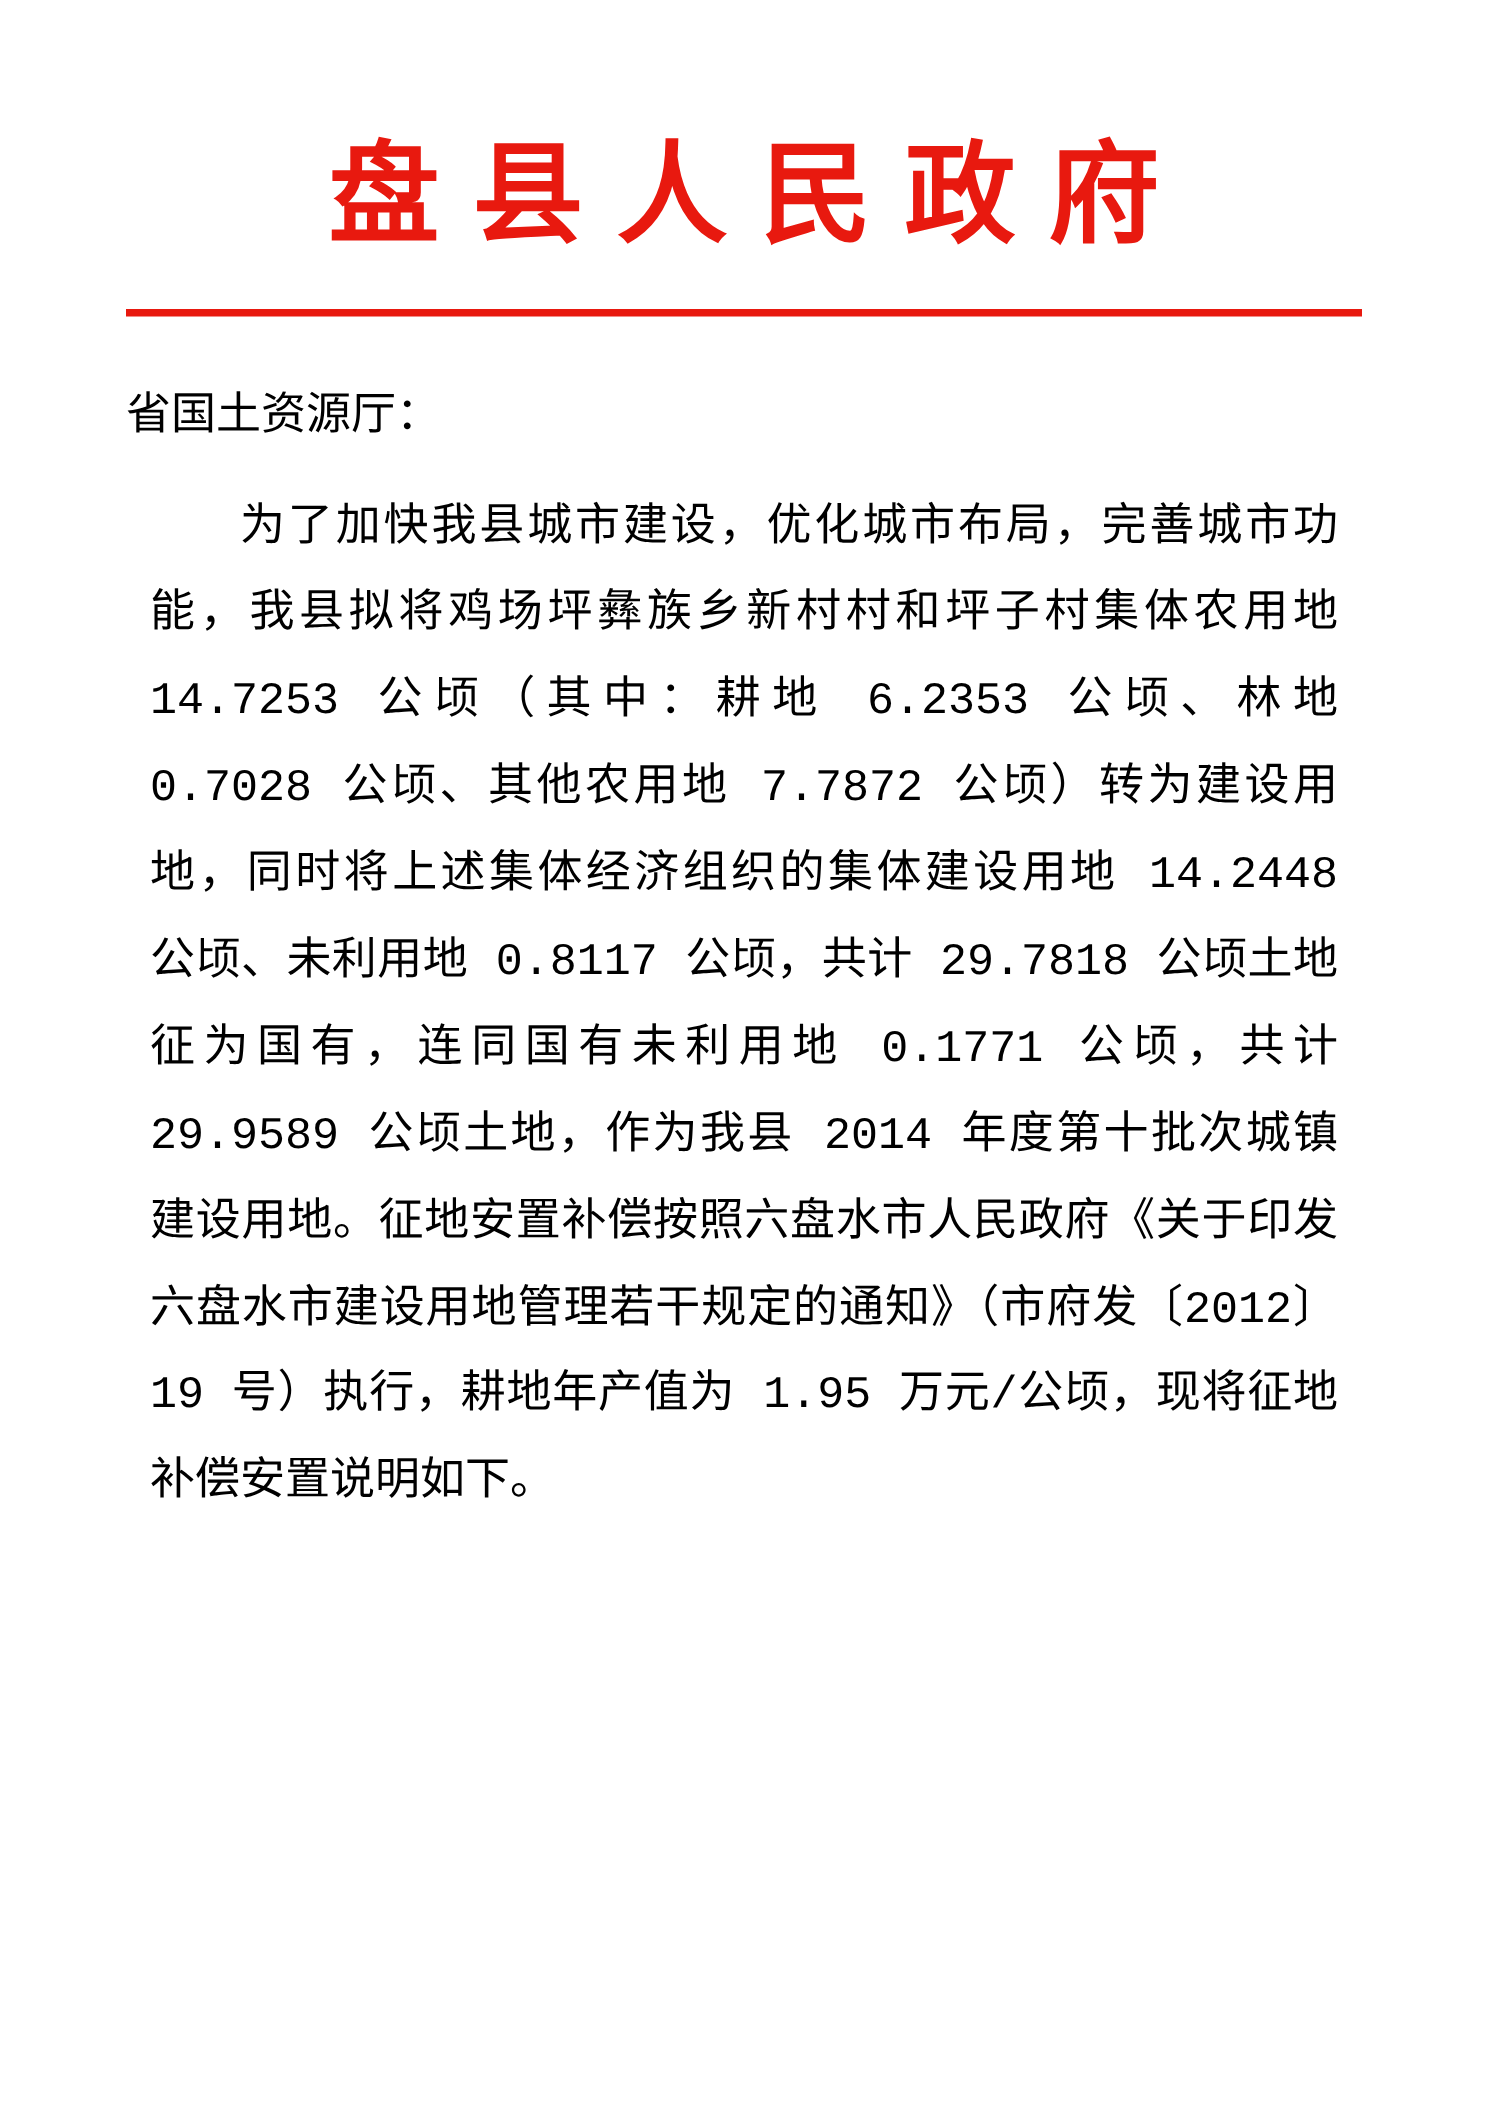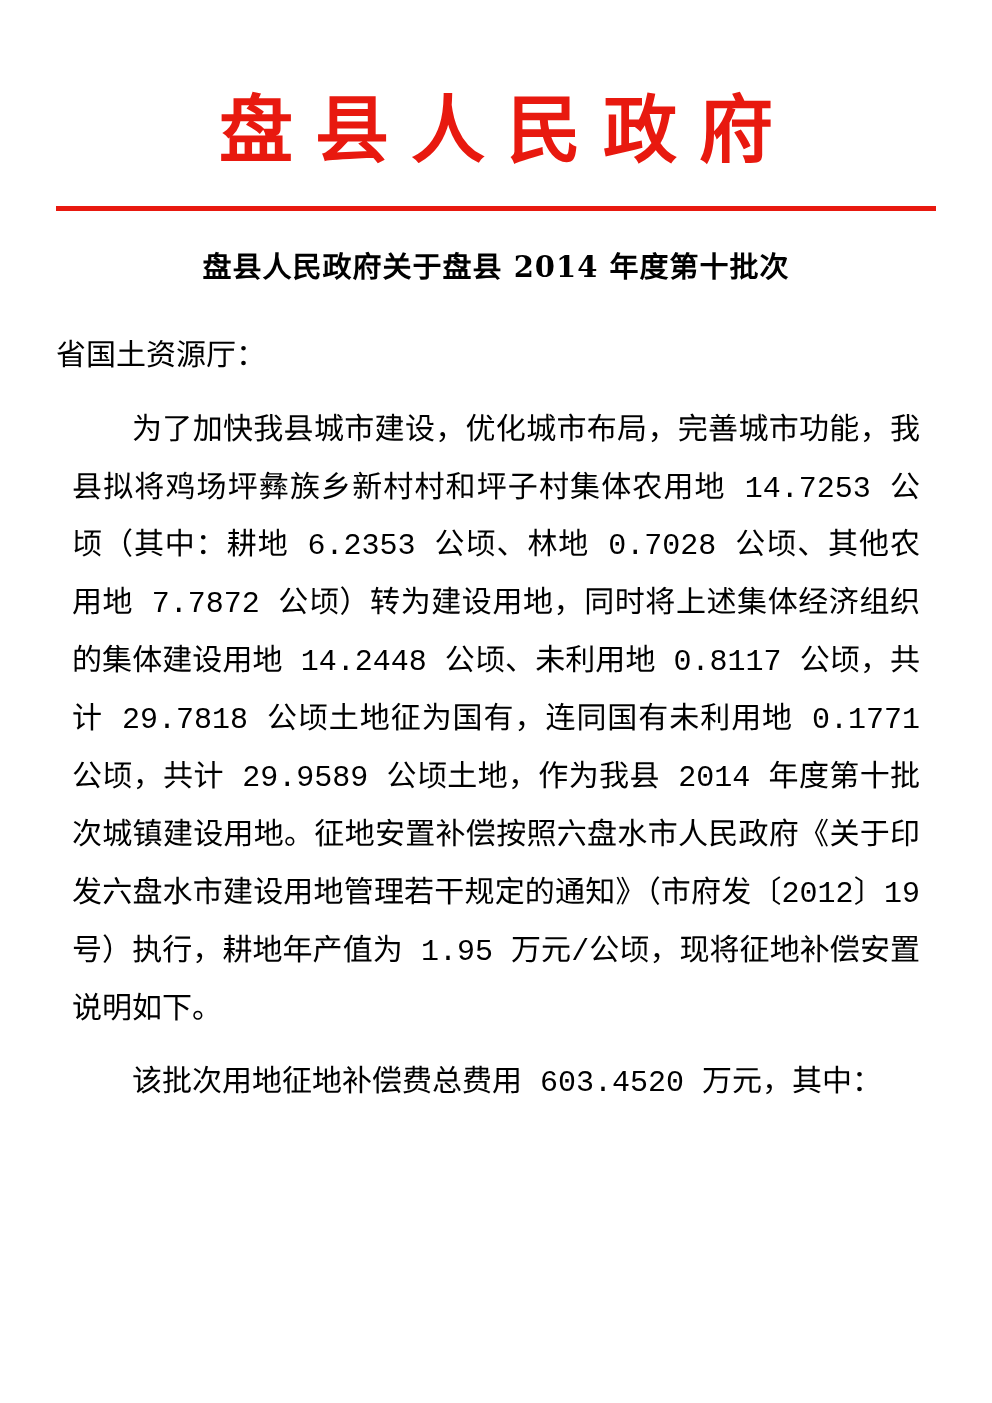--- a/index.html
+++ b/index.html
@@ -12,21 +12,21 @@
     height: 1403px;
     font-family: "DejaVu Serif", "Liberation Serif", serif;
     color: #000000;
     position: relative;
     overflow: hidden;
   }
   .page {
     width: 992px;
     height: 1403px;
     box-sizing: border-box;
-    padding: 0 56px;
+    padding: 0 84px;
     position: relative;
   }
 
   
   .letterhead {
     padding-top: 92px;
     text-align: center;
   }
   .letterhead-title {
     color: #e8190f;
@@ -104,26 +104,24 @@
 
 <div class="page">
 
   <div class="letterhead">
     <div class="letterhead-title">盘县人民政府</div>
     <div class="letterhead-rule"></div>
   </div>
 
 
   <div class="doc-title">
-    <span class="line">盘县人民政府关于盘县 2014 年度第十批次</span>
   </div>
 
   <div class="body-block">
     <p class="addressee">省国土资源厅：</p>
 
     <p class="para">为了加快我县城市建设，优化城市布局，完善城市功能，我县拟将鸡场坪彝族乡新村村和坪子村集体农用地 14.7253 公顷（其中：耕地 6.2353 公顷、林地 0.7028 公顷、其他农用地 7.7872 公顷）转为建设用地，同时将上述集体经济组织的集体建设用地 14.2448 公顷、未利用地 0.8117 公顷，共计 29.7818 公顷土地征为国有，连同国有未利用地 0.1771 公顷，共计 29.9589 公顷土地，作为我县 2014 年度第十批次城镇建设用地。征地安置补偿按照六盘水市人民政府《关于印发六盘水市建设用地管理若干规定的通知》（市府发〔2012〕19 号）执行，耕地年产值为 1.95 万元/公顷，现将征地补偿安置说明如下。</p>
 
 
-    <p class="para">该批次用地征地补偿费总费用 603.4520 万元，其中：</p>
 
   </div>
 
 </div>
 
 </body></html>

